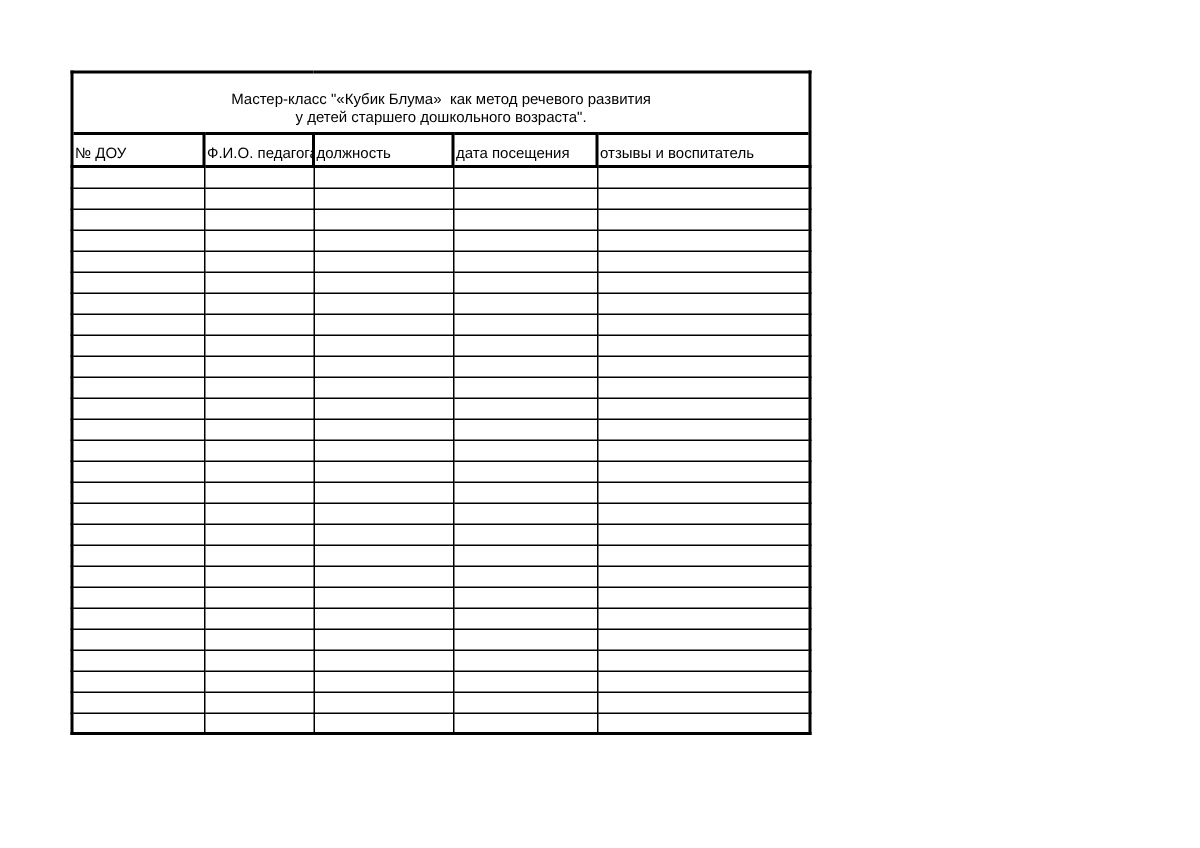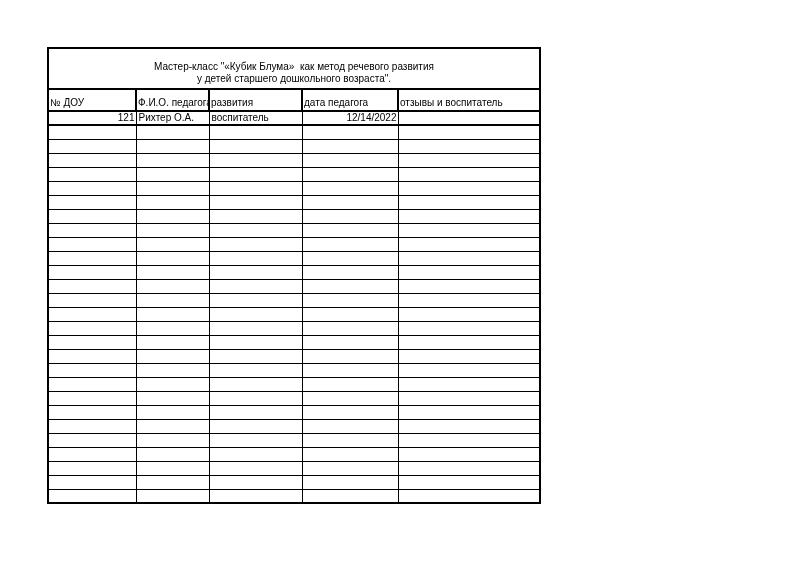--- a/index.html
+++ b/index.html
@@ -96,33 +96,26 @@
     <thead>
       <tr>
         <td class="title-cell" colspan="5">
           <div class="title-line">Мастер-класс "«Кубик Блума»  как метод речевого развития</div>
           <div class="title-line">у детей старшего дошкольного возраста".</div>
         </td>
       </tr>
       <tr class="header-row">
           <th>№ ДОУ</th>
           <th>Ф.И.О. педагога</th>
-          <th>развития</th>
-          <th>дата педагога</th>
+          <th>должность</th>
+          <th>дата посещения</th>
           <th>отзывы и воспитатель</th>
         </tr>
     </thead>
     <tbody>
-        <tr class="filled">
-          <td>121</td>
-          <td>Рихтер О.А.</td>
-          <td>воспитатель</td>
-          <td>12/14/2022</td>
-          <td></td>
-        </tr>
         <tr>
           <td></td>
           <td></td>
           <td></td>
           <td></td>
           <td></td>
         </tr>
         <tr>
           <td></td>
           <td></td>

